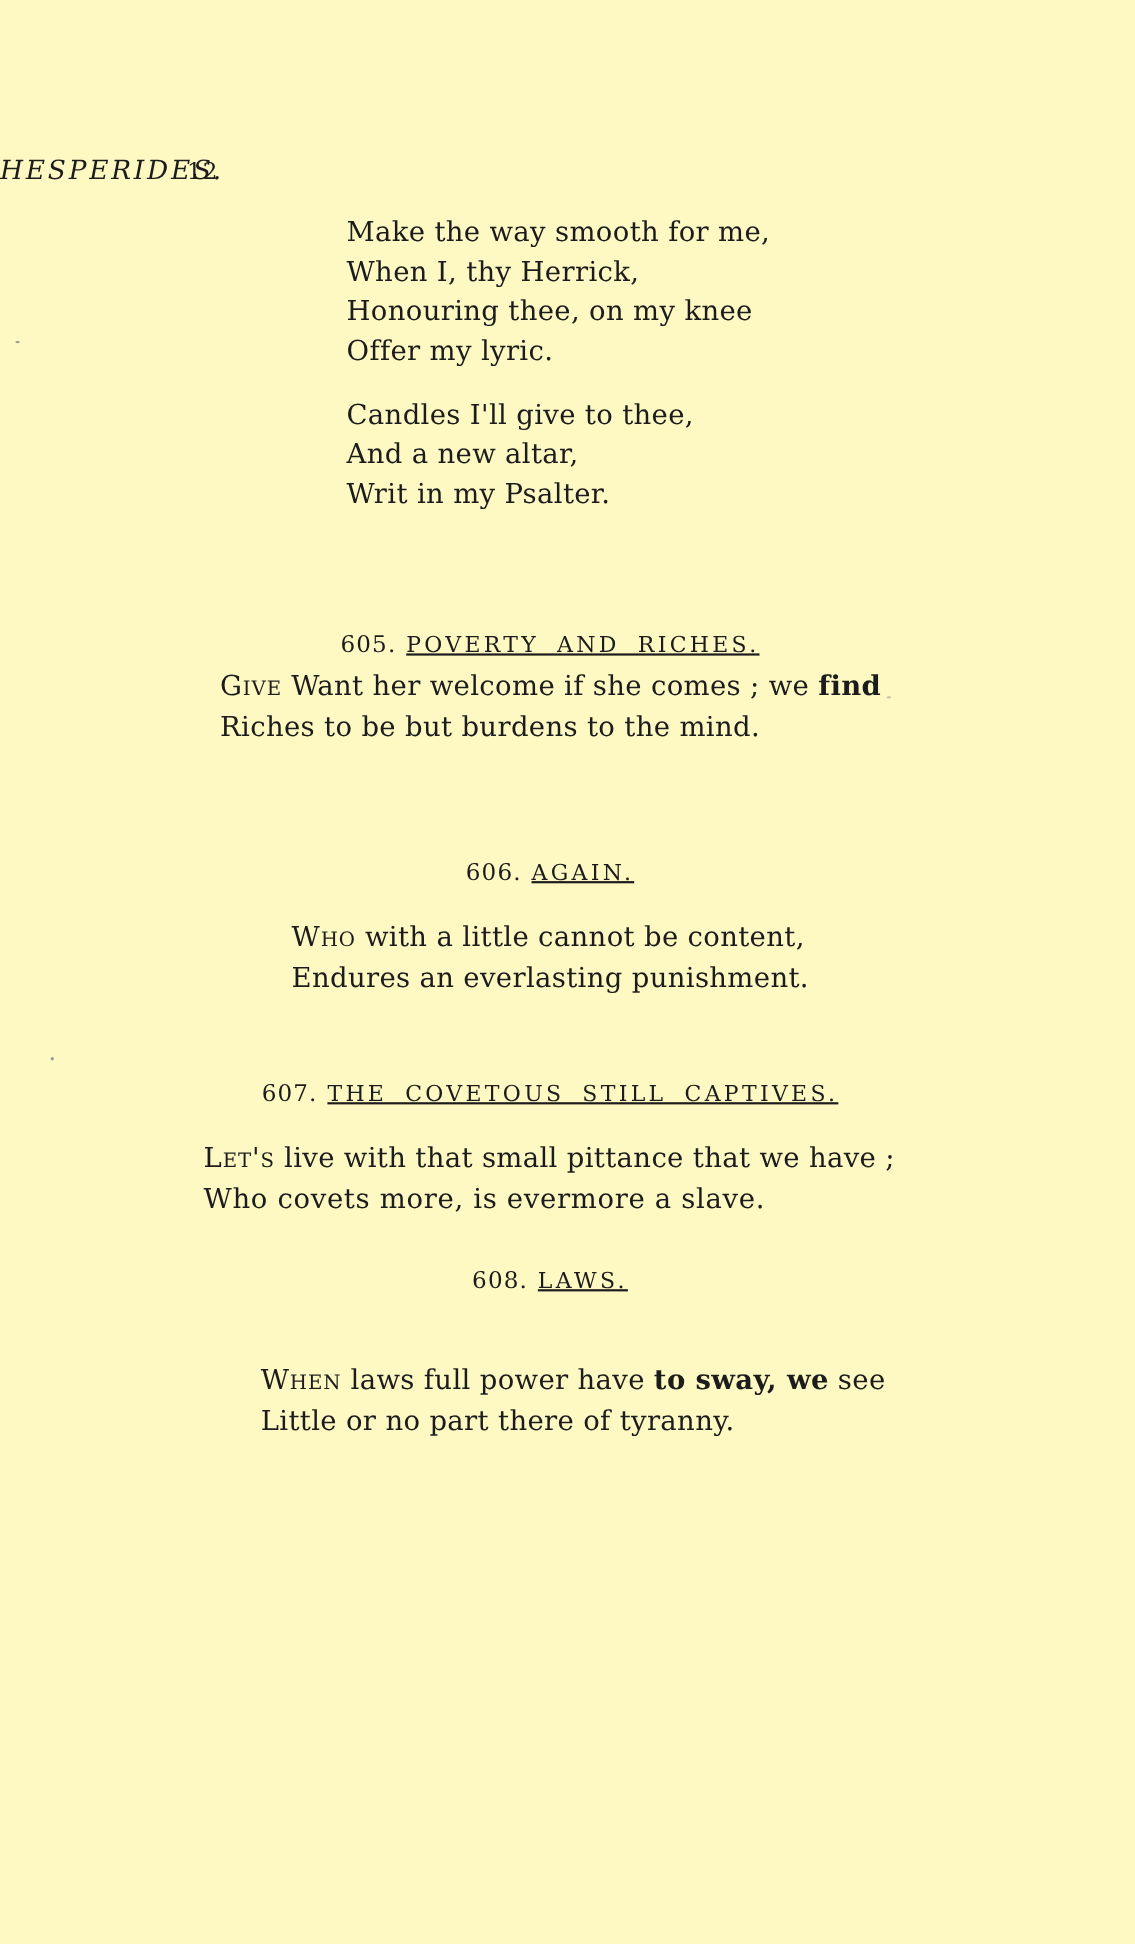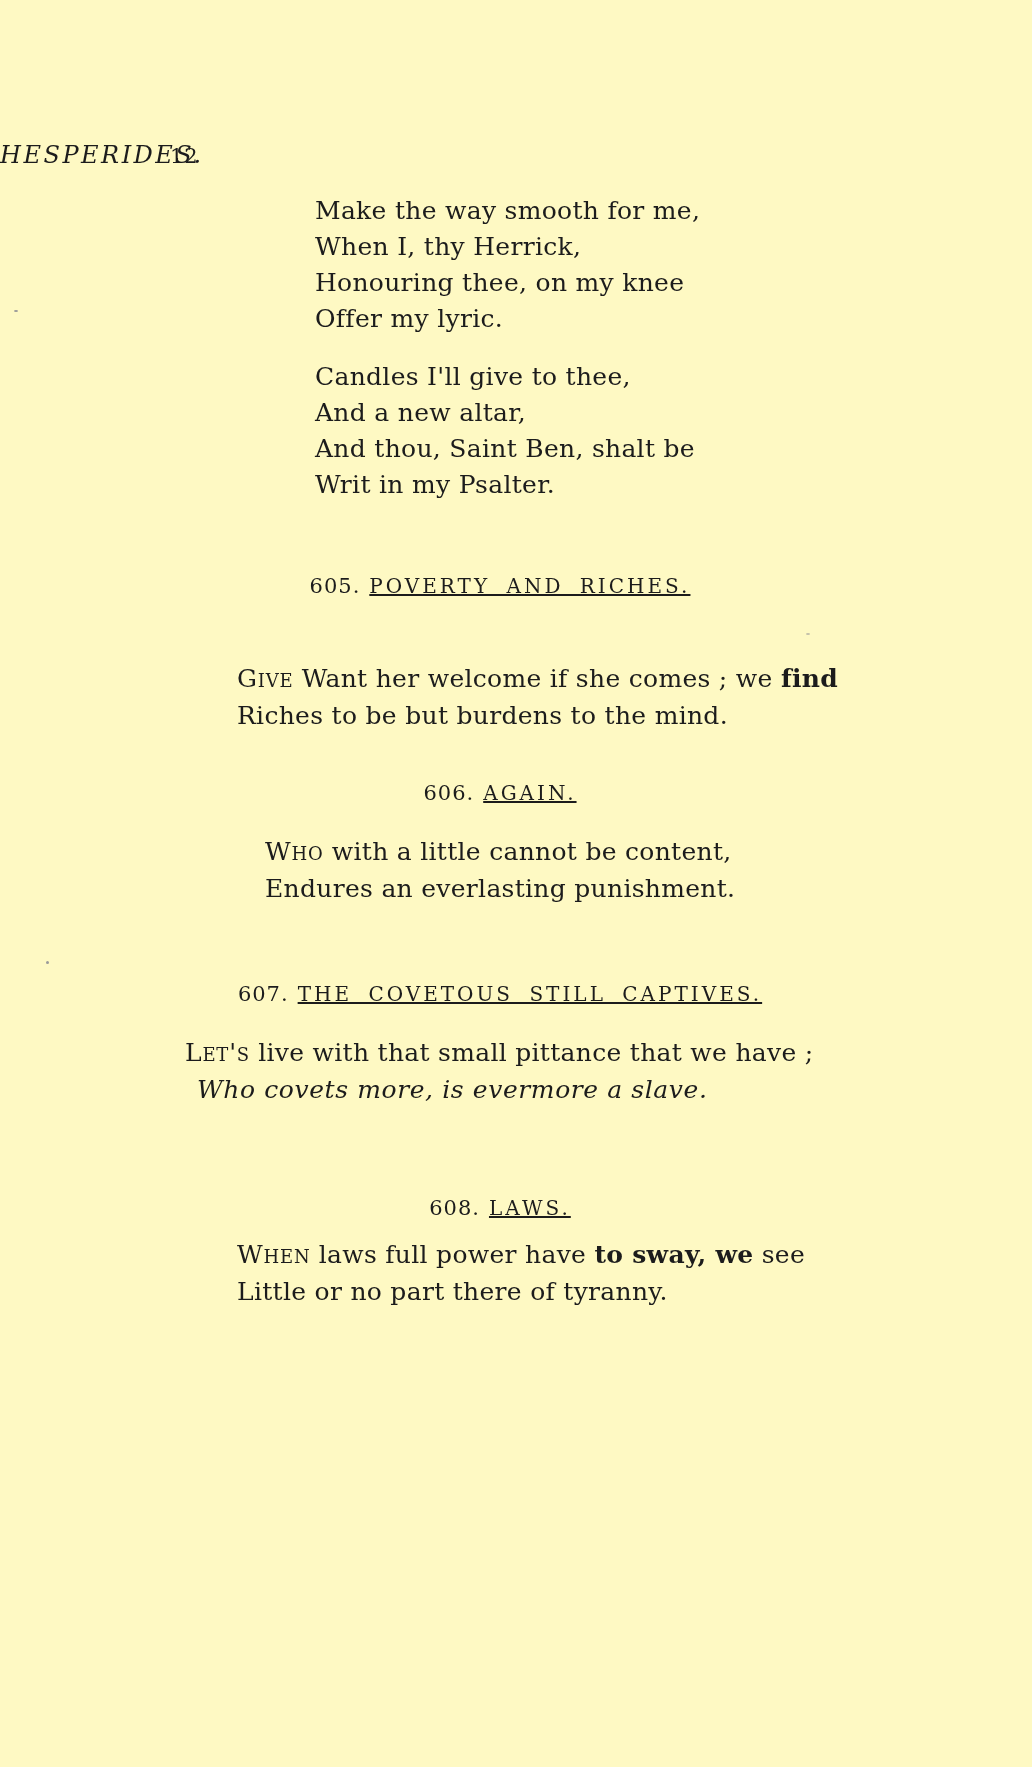--- a/index.html
+++ b/index.html
@@ -54,34 +54,34 @@
   }
   .poem-heading .title {
     font-size: 20px;
     letter-spacing: 3px;
     word-spacing: 7px;
     text-decoration: underline;
   }
   .heading-605 { top: 574px; }
   .heading-606 { top: 781px; }
   .heading-607 { top: 982px; }
-  .heading-608 { top: 1196px; }
+  .heading-608 { top: 1152px; }
   .poem-lines {
     position: absolute;
     font-size: 25px;
     line-height: 37px;
     letter-spacing: 0.3px;
   }
-  .poem-605 { left: 200px; top: 660px; margin-left: 37px; }
+  .poem-605 { left: 200px; top: 605px; }
   .poem-606 { left: 265px; top: 833px; }
   .poem-607 { left: 185px; top: 1034px; }
   .poem-608 { left: 237px; top: 1236px; }
   .lead { font-variant: small-caps; letter-spacing: 0.8px; }
   .bold-seg { font-weight: bold; }
-  .line-italic { font-style: italic; letter-spacing: 0.6px; margin-left: 12px; }
+  .line-italic { letter-spacing: 0.6px; }
   .speck {
     position: absolute;
     background: #9a9a9a;
     border-radius: 50%;
   }
   .speck-1 { left: 14px; top: 310px; width: 4px; height: 2px; }
   .speck-2 { left: 46px; top: 961px; width: 3px; height: 3px; }
   .speck-3 { left: 806px; top: 633px; width: 4px; height: 2px; opacity: 0.6; }
 </style>
 </head>
@@ -95,21 +95,20 @@
   <div class="stanza stanza-1">
     <div>Make the way smooth for me,</div>
     <div>When I, thy Herrick,</div>
     <div>Honouring thee, on my knee</div>
     <div>Offer my lyric.</div>
   </div>
 
   <div class="stanza stanza-2">
     <div>Candles I'll give to thee,</div>
     <div>And a new altar,</div>
-    <div>And thou, Saint Ben, shalt be</div>
     <div>Writ in my Psalter.</div>
   </div>
 
   <div class="poem-heading heading-605">
     <span class="num">605.</span><span class="title">POVERTY AND RICHES.</span>
   </div>
   <div class="poem-lines poem-605">
     <div><span class="lead">Give</span><span> Want her welcome if she comes ; we </span><span class="bold-seg">find</span><span></span></div>
     <div>Riches to be but burdens to the mind.</div>
   </div>

